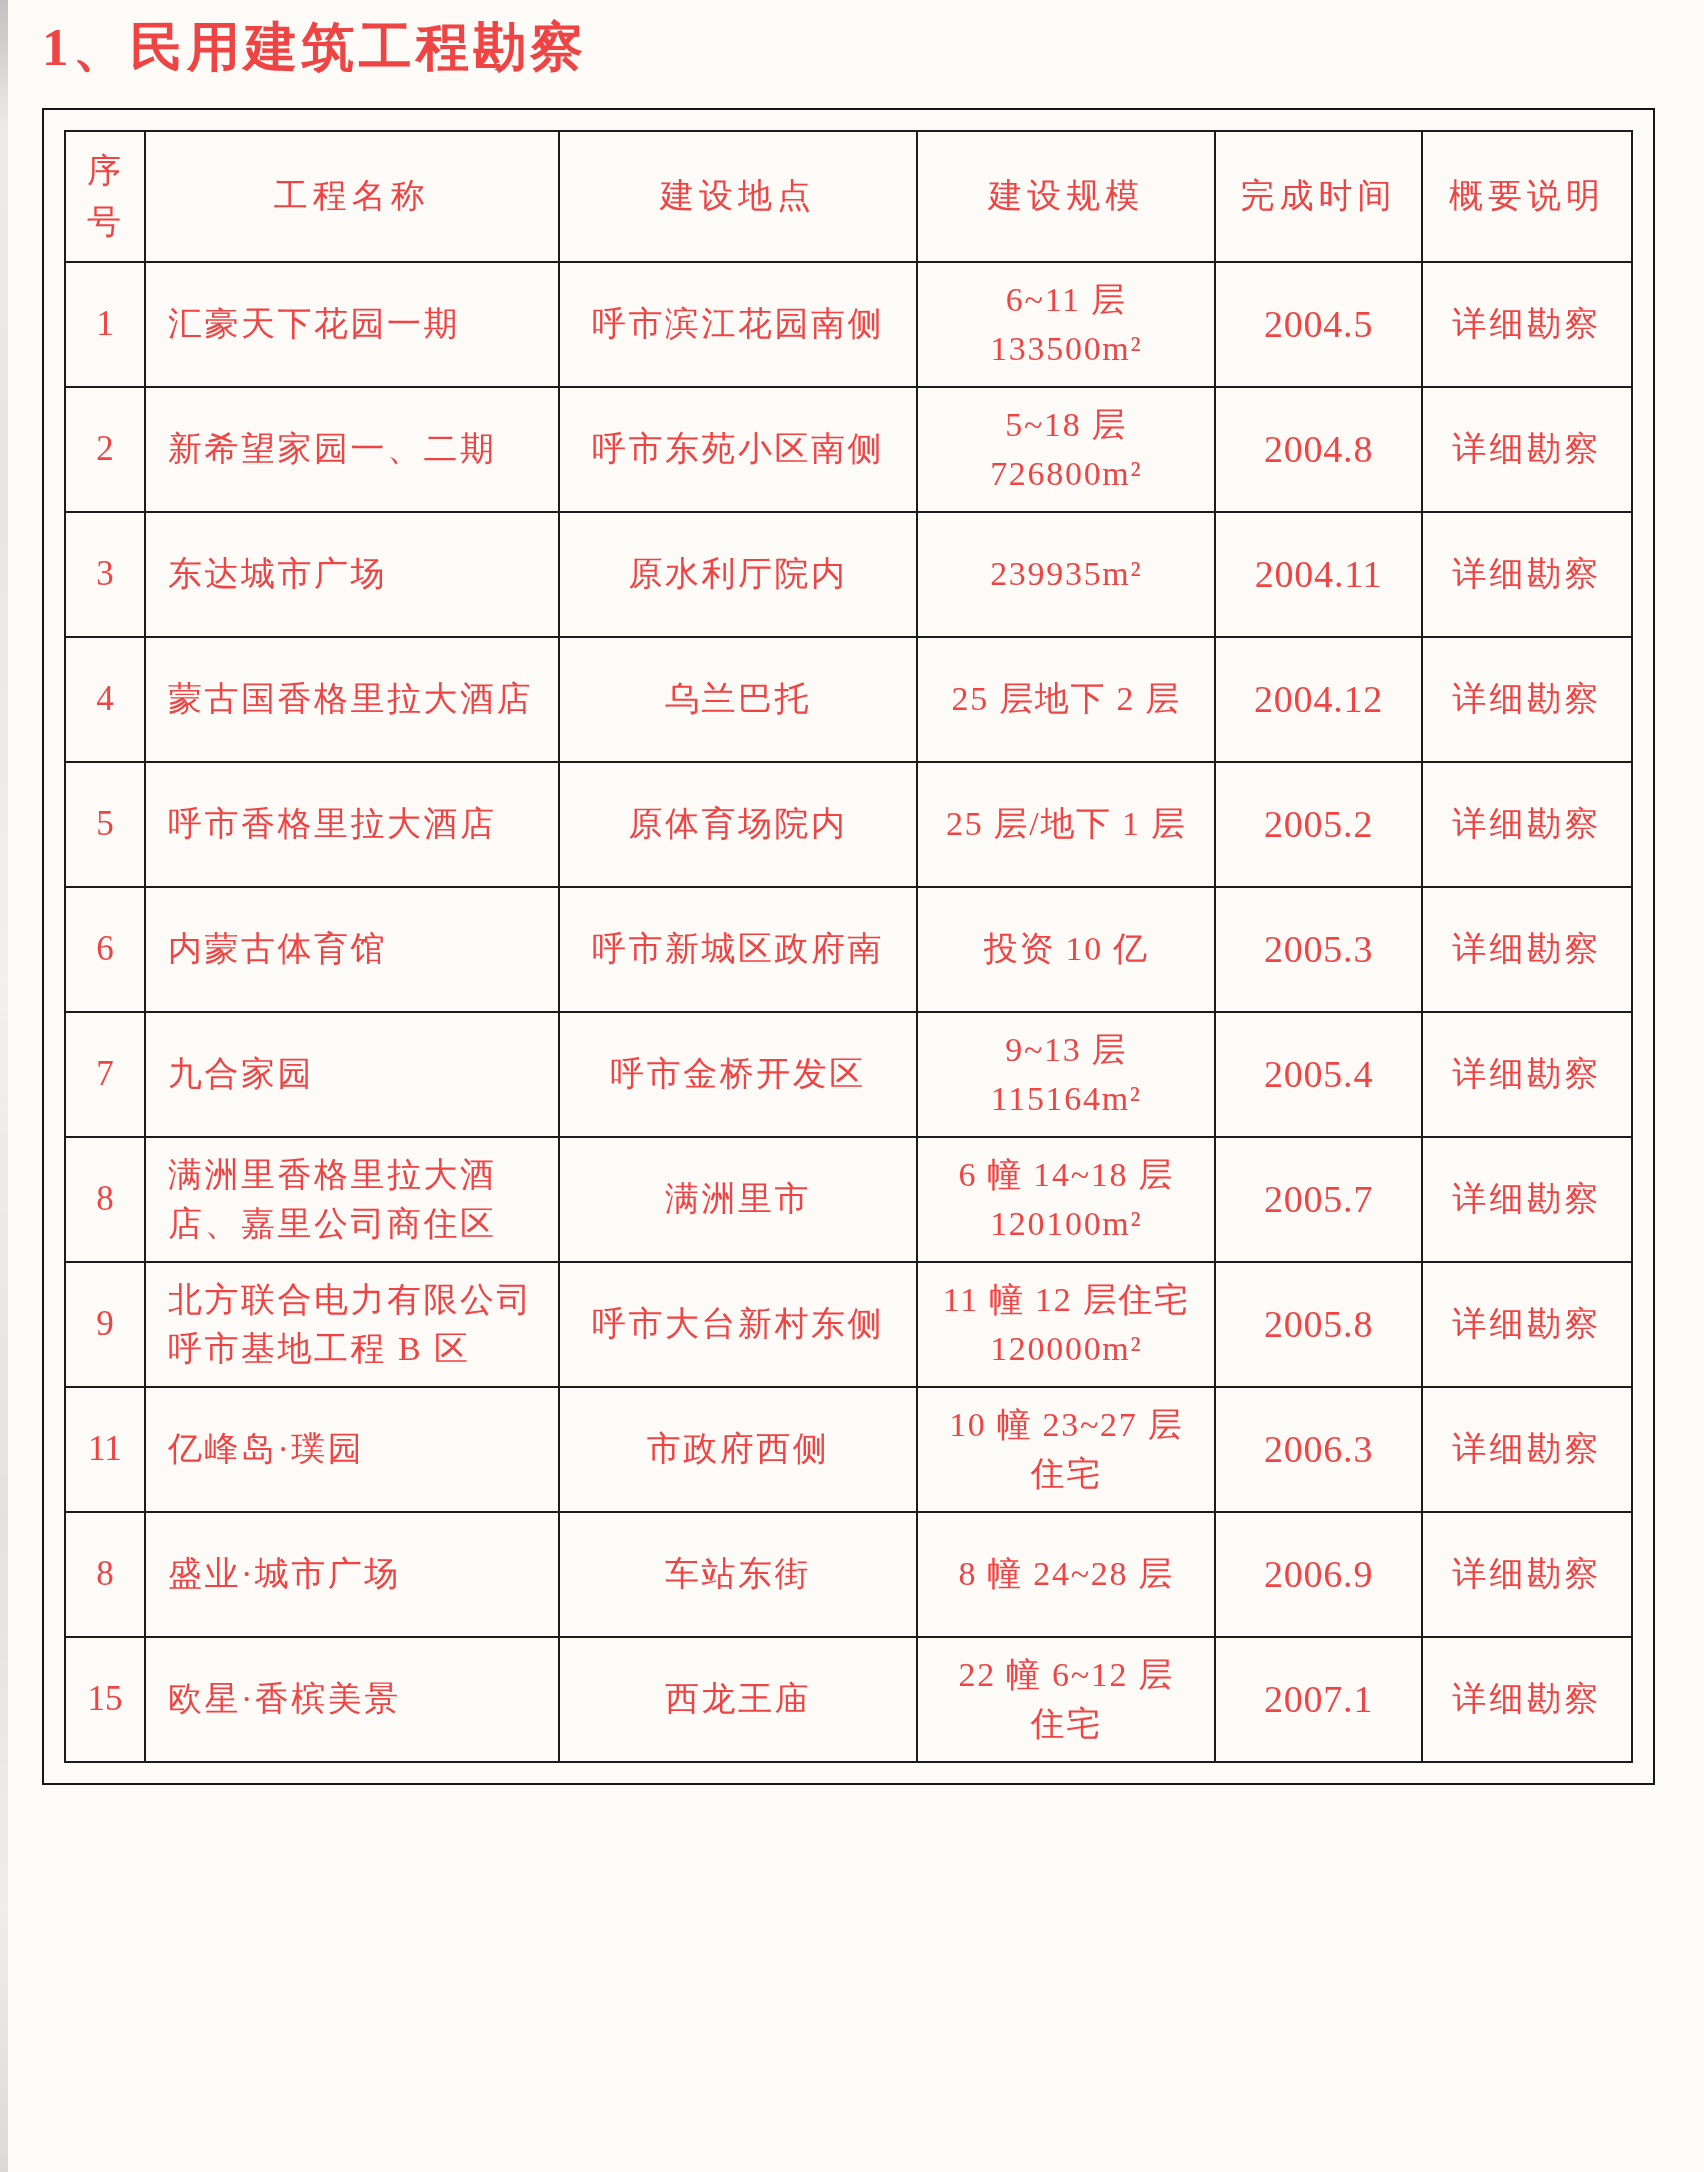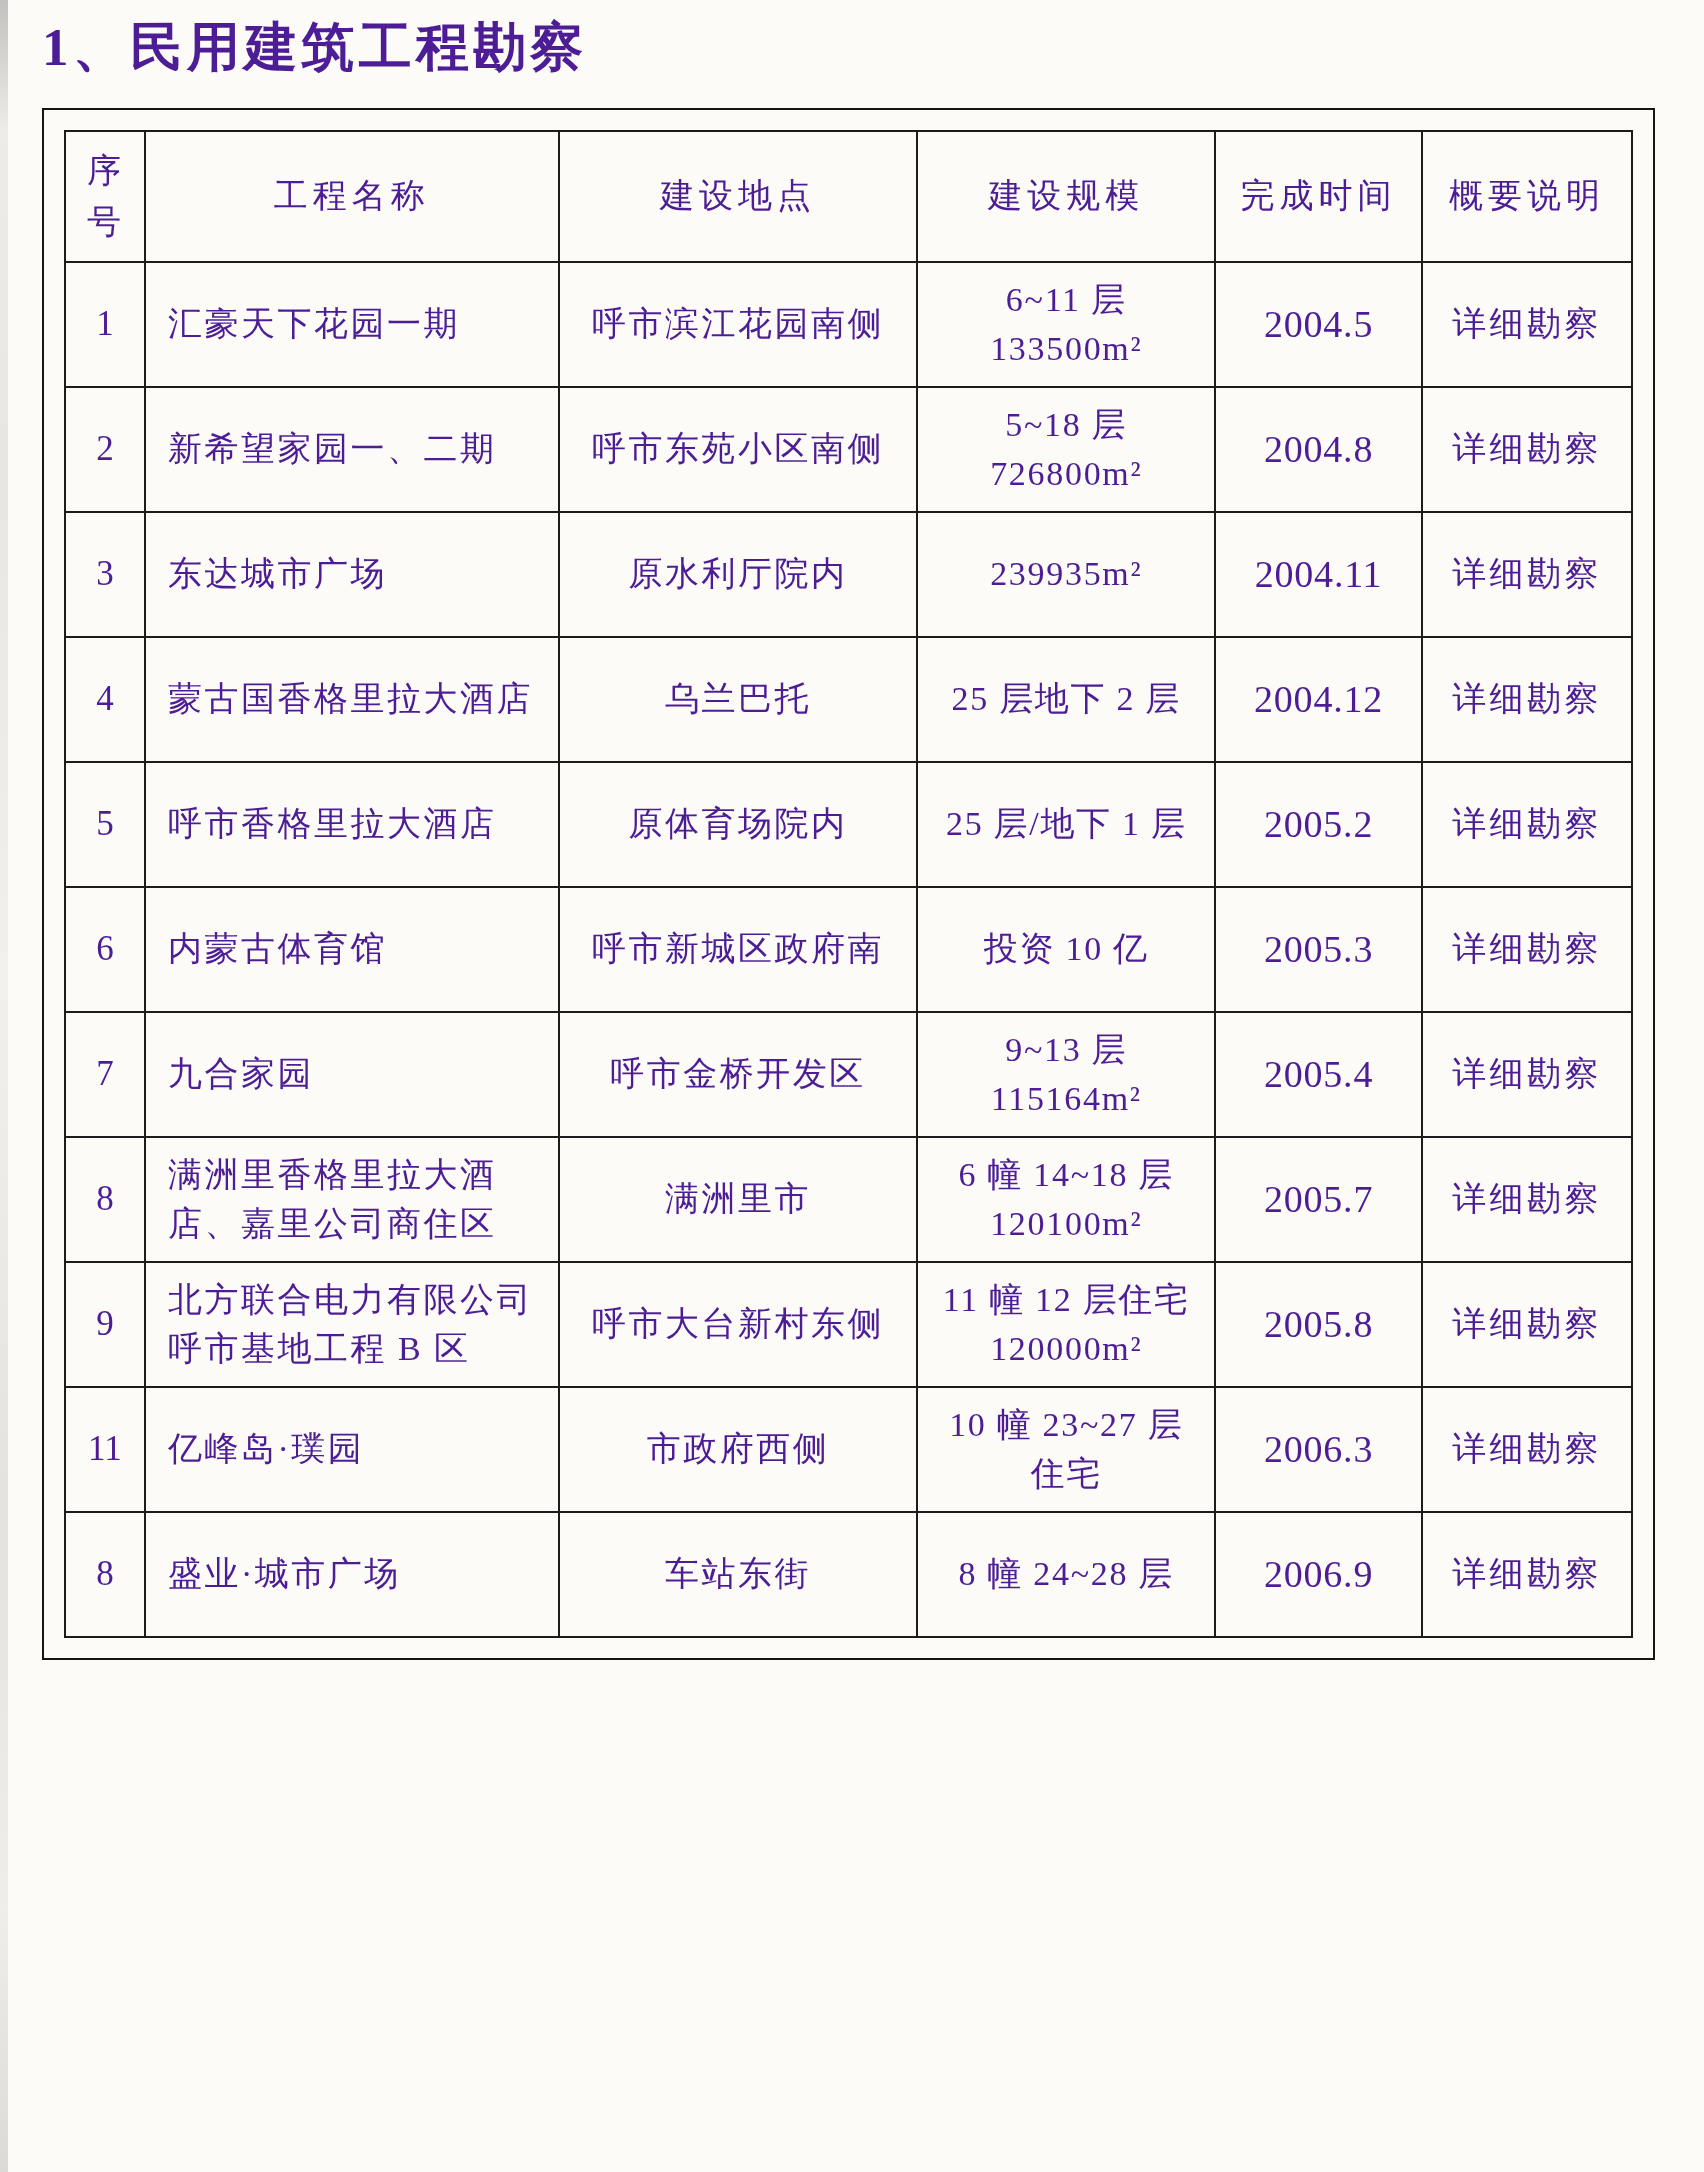--- a/index.html
+++ b/index.html
@@ -8,21 +8,21 @@
     background: #e9e9e7;
   }
   .page {
     position: relative;
     width: 1704px;
     height: 2172px;
     margin: 0 auto;
     background: #fcfbf8;
     overflow: hidden;
     font-family: "Liberation Serif", "DejaVu Serif", serif;
-    color: #4c1d95;
+    color: #ef4444;
     box-sizing: border-box;
     padding: 10px 49px 0 42px;
   }
   .scan-edge {
     position: absolute;
     left: 0; top: 0;
     width: 7.6px; height: 100%;
     background: linear-gradient(180deg, #3a3a3a 0%, #c8c8c4 6%, #b5b5b1 22%, #d8d8d4 45%, #a9a9a5 70%, #cfcfcb 88%, #8e8e8a 100%);
     opacity: 0.30;
   }
@@ -196,17 +196,26 @@
     <td class="cell-note">详细勘察</td>
   </tr>
           <tr>
     <td class="cell-no">8</td>
     <td class="cell-name">盛业·城市广场</td>
     <td class="cell-location">车站东街</td>
     <td class="cell-scale">8 幢 24~28 层</td>
     <td class="cell-time">2006.9</td>
     <td class="cell-note">详细勘察</td>
   </tr>
+          <tr>
+    <td class="cell-no">15</td>
+    <td class="cell-name">欧星·香槟美景</td>
+    <td class="cell-location">西龙王庙</td>
+    <td class="cell-scale">22 幢 6~12 层
+住宅</td>
+    <td class="cell-time">2007.1</td>
+    <td class="cell-note">详细勘察</td>
+  </tr>
         </tbody>
     </table>
   </div>
 </div>
 
 
 </body></html>

